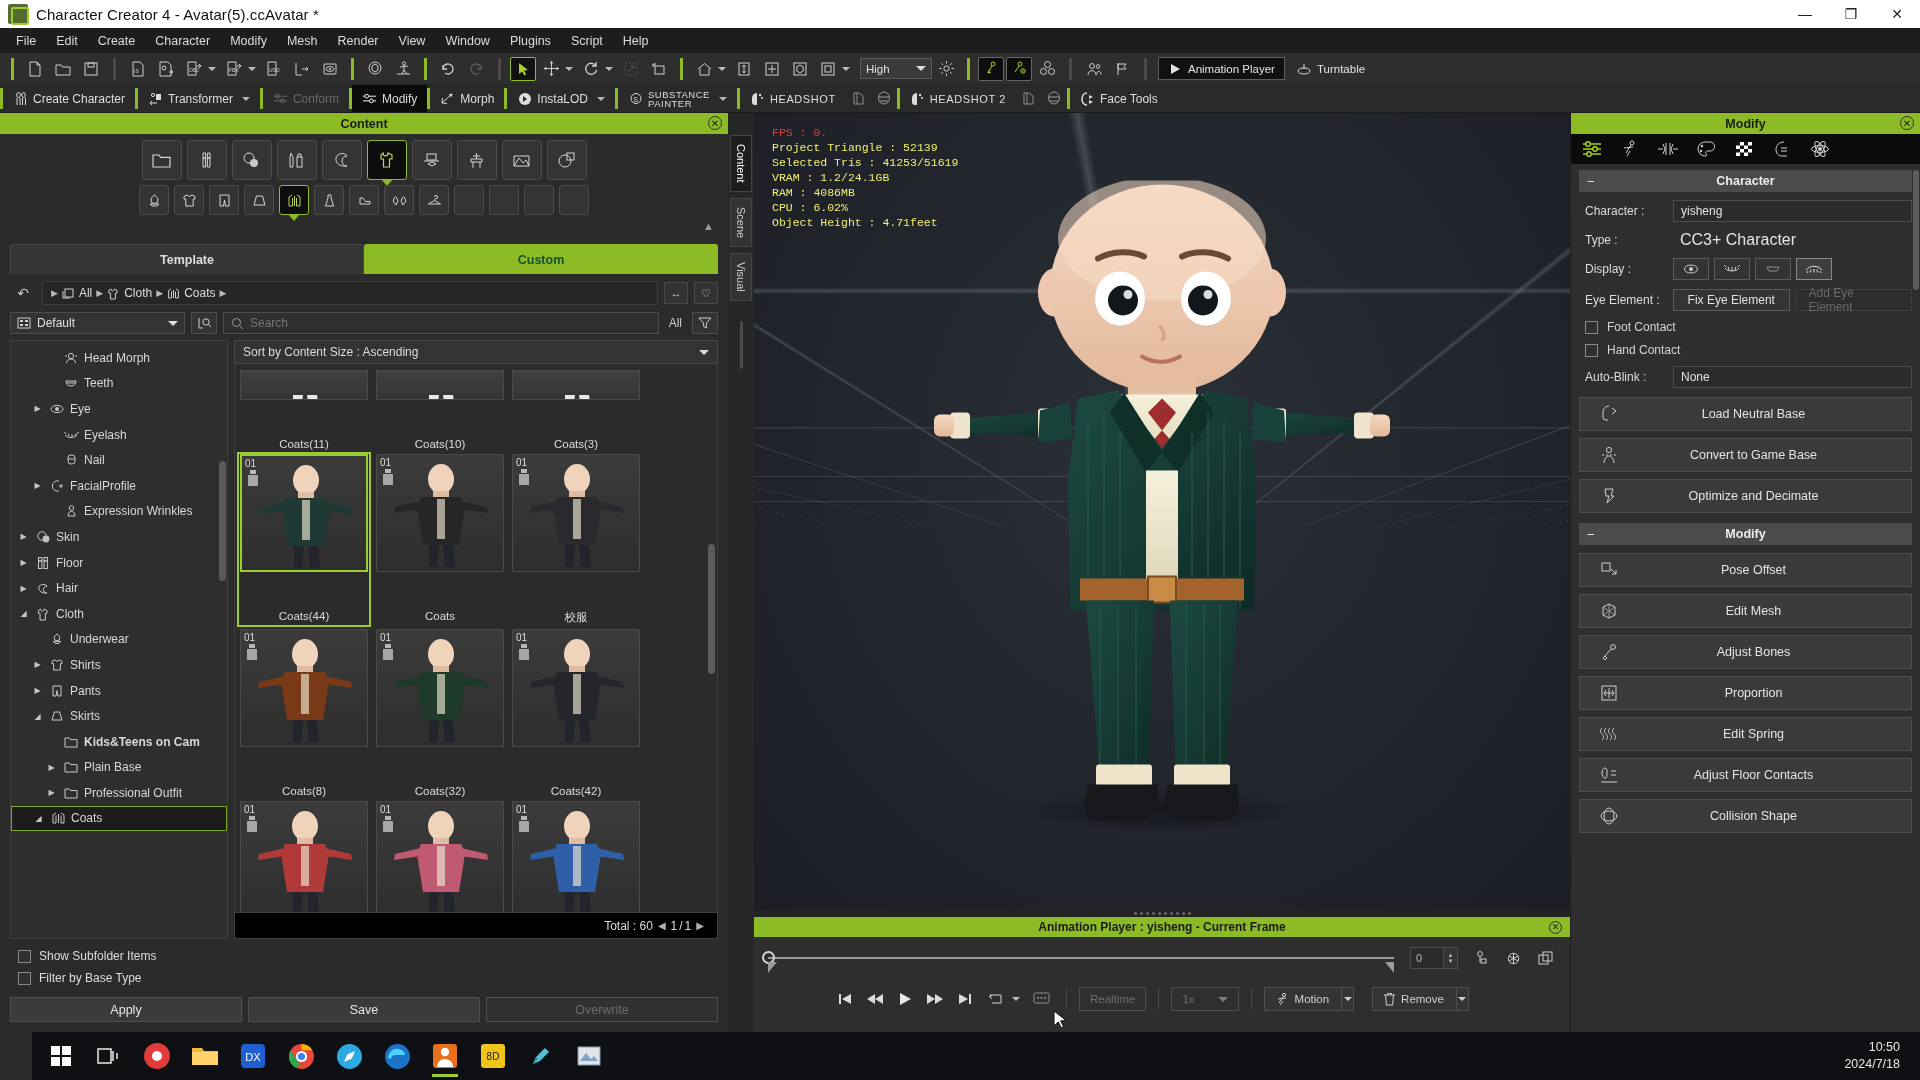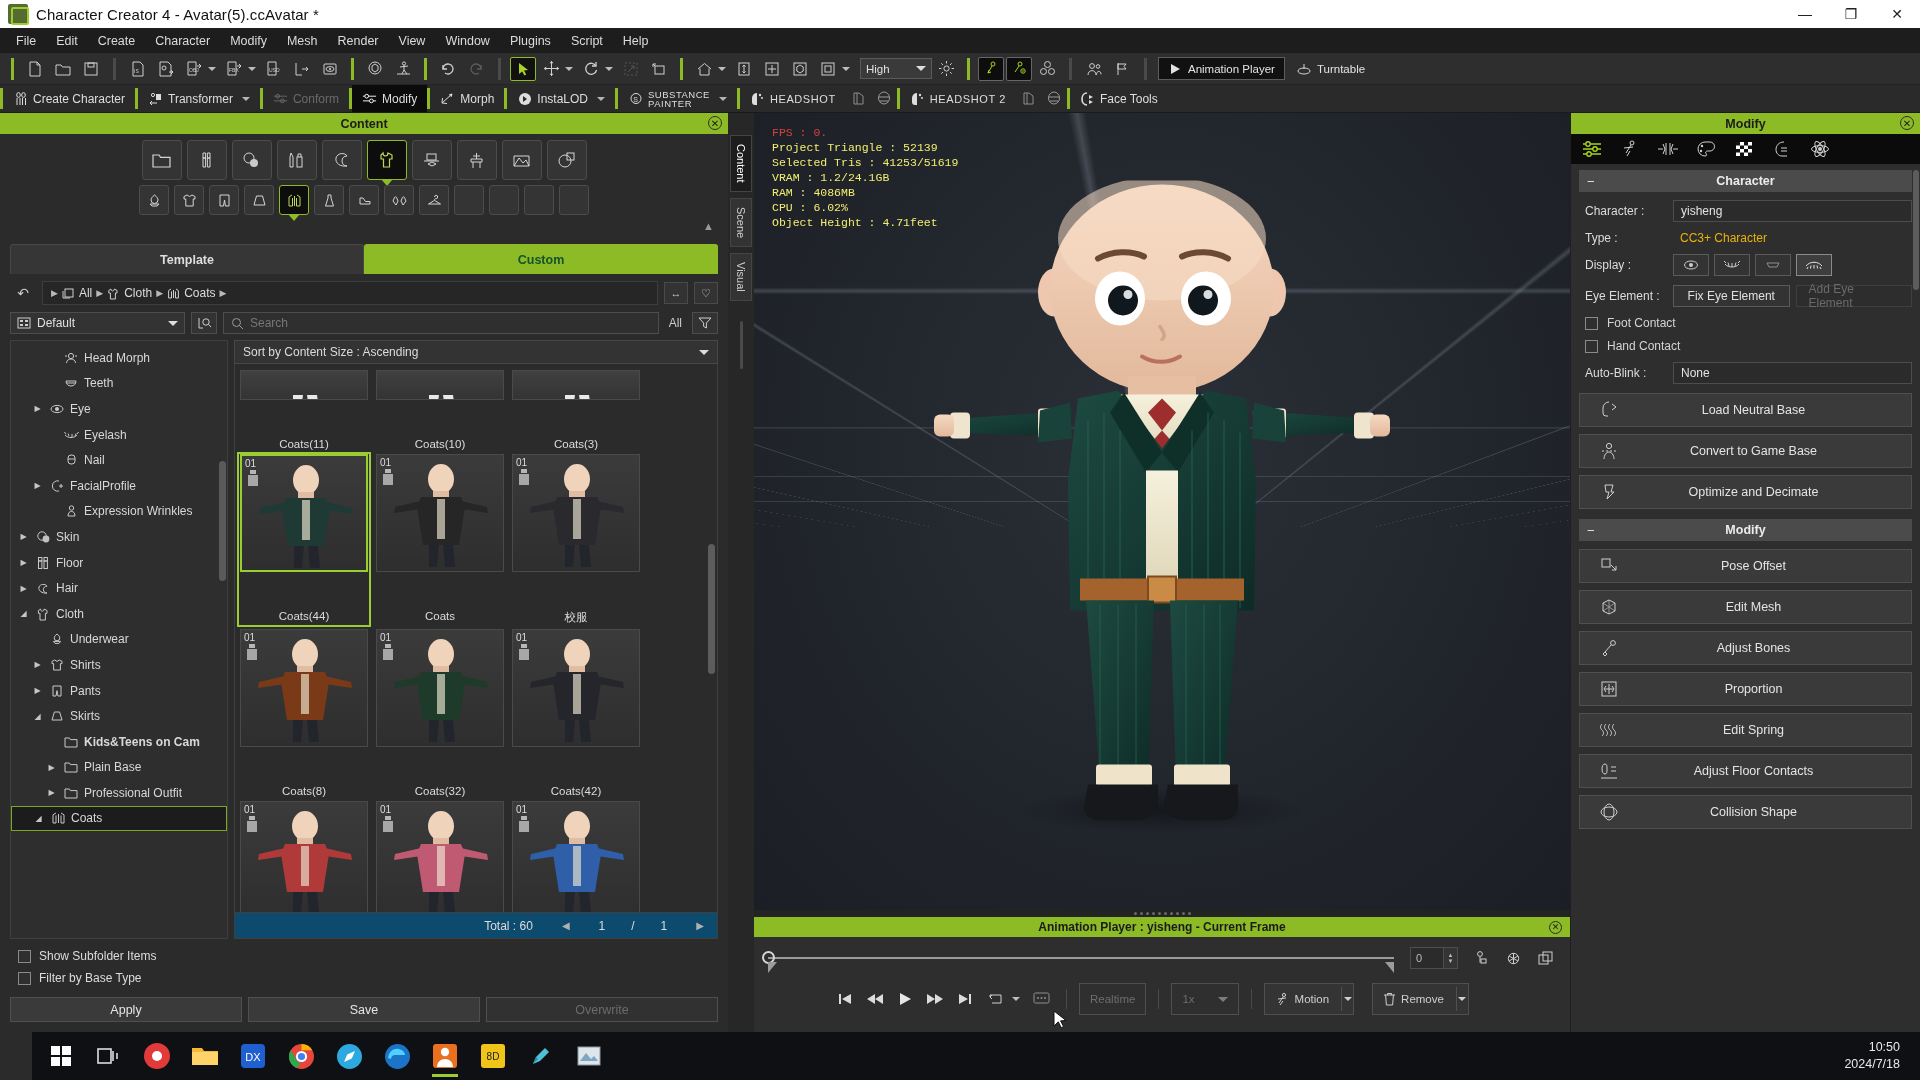--- a/index.html
+++ b/index.html
@@ -117,22 +117,22 @@
   .cell{width:130px;display:flex;flex-direction:column;align-items:center;gap:35px;}
   .thumb{width:128px;height:118px;background:#3a3a3a;border:1px solid #4a4a4a;position:relative;overflow:hidden;}
   .cell.sel .thumb{border:2px solid #9acd32;}
   .cell.sel{outline:2px solid #9acd32;outline-offset:0;}
   .thumb .num{position:absolute;left:3px;top:2px;font-size:10px;color:#ddd;z-index:3;}
   .thumb .mini{position:absolute;left:3px;top:13px;width:16px;height:18px;opacity:.85;z-index:3;}
   .cell .cap{font-size:11.5px;color:#dcdcdc;margin-top:3px;text-align:center;white-space:nowrap;overflow:hidden;text-overflow:ellipsis;width:128px;}
   .cell.clip .thumb{height:30px;}
   .grid-scroll{position:absolute;right:2px;top:180px;width:7px;height:130px;background:#5c5c5c;border-radius:4px;}
 
-  .total-row{height:26px;display:flex;align-items:center;justify-content:flex-end;gap:26px;
-      background:#0c4a6e;border:1px solid #3f3f3f;border-top:none;padding:0 10px;color:#dcdcdc;font-size:12px;flex:0 0 26px;}
+  .total-row{height:26px;display:flex;align-items:center;justify-content:flex-end;gap:2px;
+      background:#000000;border:1px solid #3f3f3f;border-top:none;padding:0 10px;color:#dcdcdc;font-size:12px;flex:0 0 26px;}
   .pg-arrow{color:#b0b0b0;font-size:10px;padding:0 3px;}
 
   .checks{display:flex;flex-direction:column;gap:8px;padding:10px 0 8px 18px;background:#2b2b2b;width:268px;}
   .chkline{display:flex;align-items:center;gap:8px;color:#dcdcdc;font-size:12px;}
   .chkbox{width:13px;height:13px;border:1px solid #8a8a8a;background:#2f2f2f;flex:0 0 13px;}
   .bottom-btns{display:flex;gap:6px;padding:4px 10px 10px;background:#2b2b2b;}
   .bbtn{flex:1;height:25px;background:#3a3a3a;border:1px solid #4f4f4f;color:#e5e5e5;font-size:12.5px;
       display:flex;align-items:center;justify-content:center;}
   .bbtn.dis{color:#6b6b6b;background:#313131;}
 
@@ -174,40 +174,40 @@
   .tl-mark.r{left:auto;right:0;border-left:none;border-right:9px solid #9b9b9b;}
   .framebox{width:34px;height:22px;background:#2b2b2b;border:1px solid #4d4d4d;color:#bdbdbd;font-size:11px;
       display:flex;align-items:center;padding-left:5px;}
   .spin{width:14px;height:22px;border:1px solid #4d4d4d;border-left:none;display:flex;flex-direction:column;
       align-items:center;justify-content:center;color:#bbb;font-size:6px;background:#343434;}
   .tl-right{display:flex;align-items:center;gap:10px;}
   .tl-ic{width:22px;height:22px;display:flex;align-items:center;justify-content:center;color:#ccc;}
   .transport{display:flex;align-items:center;gap:4px;padding:0 14px 0 78px;height:40px;}
   .tp{width:26px;height:24px;display:flex;align-items:center;justify-content:center;color:#dcdcdc;}
   .vsep{width:1px;height:20px;background:#4a4a4a;margin:0 8px;}
-  .pbtn{height:32px;border:1px solid #4f4f4f;background:#343434;color:#cfcfcf;font-size:11.5px;
+  .pbtn{height:24px;border:1px solid #4f4f4f;background:#343434;color:#cfcfcf;font-size:11.5px;
       display:flex;align-items:center;justify-content:center;padding:0 10px;gap:5px;}
   .pbtn.dis{color:#6d6d6d;background:#2f2f2f;}
   .pbtn .drop{width:12px;height:24px;border-left:1px solid #4f4f4f;display:flex;align-items:center;justify-content:center;margin-left:7px;margin-right:-10px;}
   .cursor-arrow{position:absolute;z-index:40;}
 
   
   .rightpanel{width:350px;background:#2e2e2e;display:flex;flex-direction:column;flex:0 0 350px;border-left:1px solid #1f1f1f;}
   .rp-tabs{height:30px;background:#0b0b0b;display:flex;align-items:center;gap:2px;padding:0 3px;flex:0 0 30px;}
   .rp-tab{width:36px;height:26px;display:flex;align-items:center;justify-content:center;color:#d2d2d2;}
   .rp-tab.active{color:#a6d420;}
   .rp-body{flex:1;overflow:hidden;padding:6px 8px 0;position:relative;}
   .section-head{height:22px;background:#4b4b4b;display:flex;align-items:center;justify-content:center;
       color:#ececec;font-size:12.5px;font-weight:bold;position:relative;margin-bottom:8px;}
   .section-head .mn{position:absolute;left:8px;font-weight:normal;font-size:13px;}
   .prow{display:flex;align-items:center;margin-bottom:9px;padding-left:6px;}
   .plabel{width:88px;color:#dcdcdc;font-size:12px;flex:0 0 88px;}
   .pinput{flex:1;height:22px;background:#2b2b2b;border:1px solid #4d4d4d;color:#e2e2e2;font-size:12px;
       display:flex;align-items:center;padding:0 7px;}
-  .pval{flex:1;color:#eab308;font-size:12px;padding-left:7px;}
+  .pval{flex:1;color:#e5e5e5;font-size:16px;padding-left:7px;}
   .dsp-btns{display:flex;gap:5px;}
   .dsp{width:36px;height:22px;border:1px solid #5a5a5a;background:#333;display:flex;align-items:center;
       justify-content:center;color:#cdcdcd;}
   .dsp.on{background:#3e3e3e;border-color:#8a8a8a;}
   .ebtn{height:22px;border:1px solid #5a5a5a;background:#333;color:#e0e0e0;font-size:12px;
       display:flex;align-items:center;justify-content:center;padding:0 12px;}
   .ebtn.dis{color:#6a6a6a;background:#2d2d2d;border-color:#3f3f3f;}
   .wbtn{width:100%;height:34px;background:#3a3a3a;border:1px solid #4f4f4f;display:flex;align-items:center;
       gap:10px;padding-left:18px;color:#e4e4e4;font-size:12.5px;margin-bottom:7px;position:relative;}
   .wbtn .wi{width:22px;height:22px;display:flex;align-items:center;justify-content:center;color:#cfcfcf;flex:0 0 22px;}

